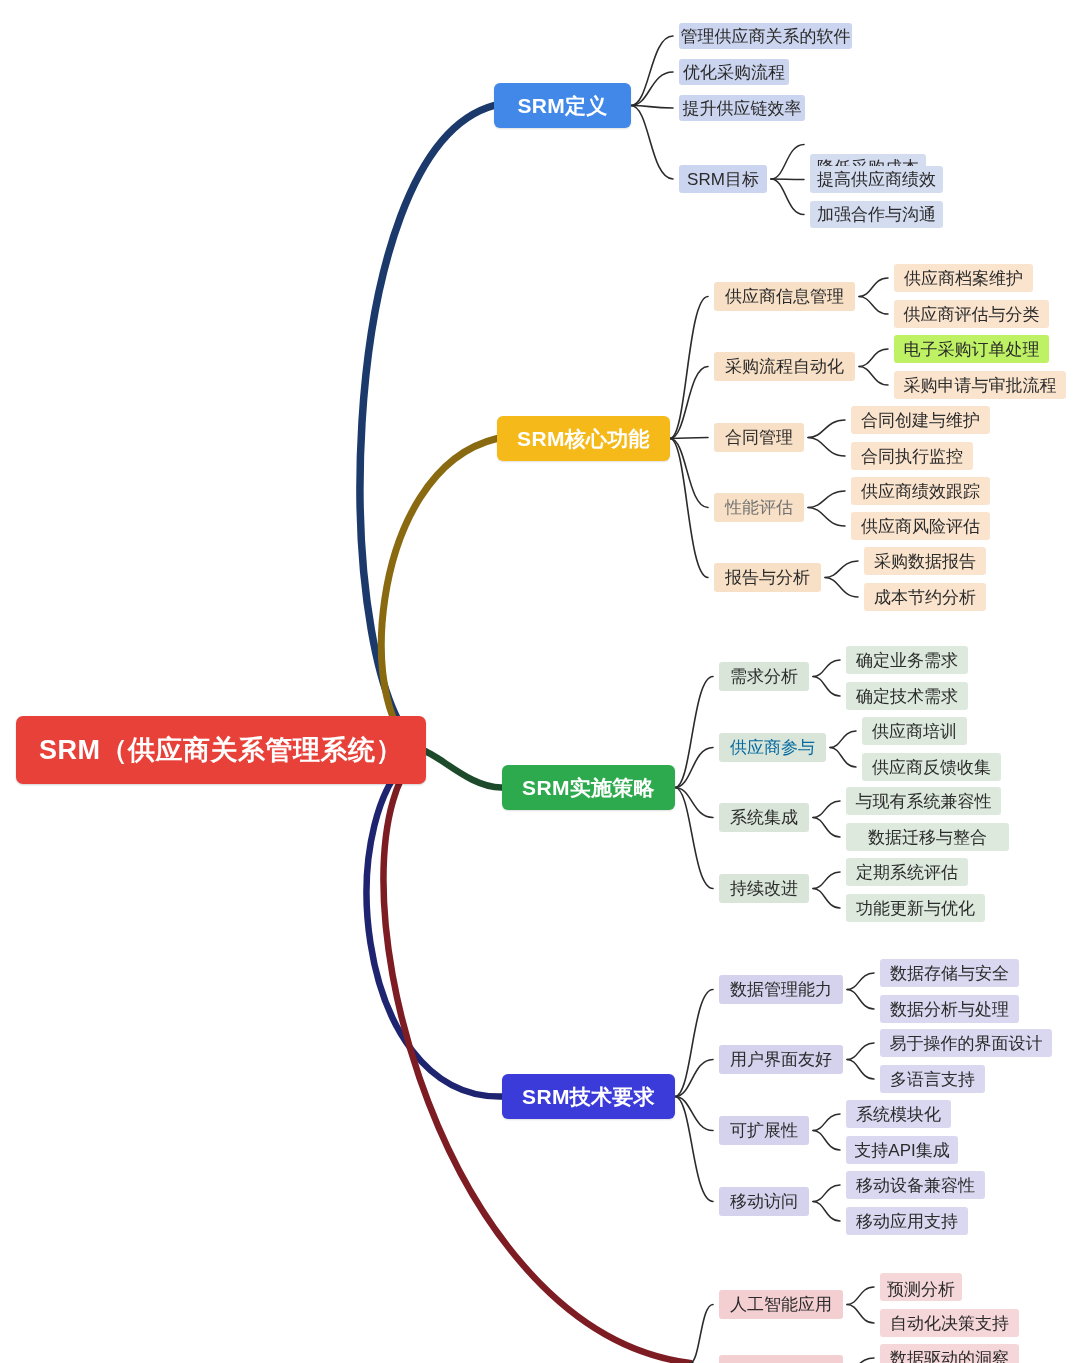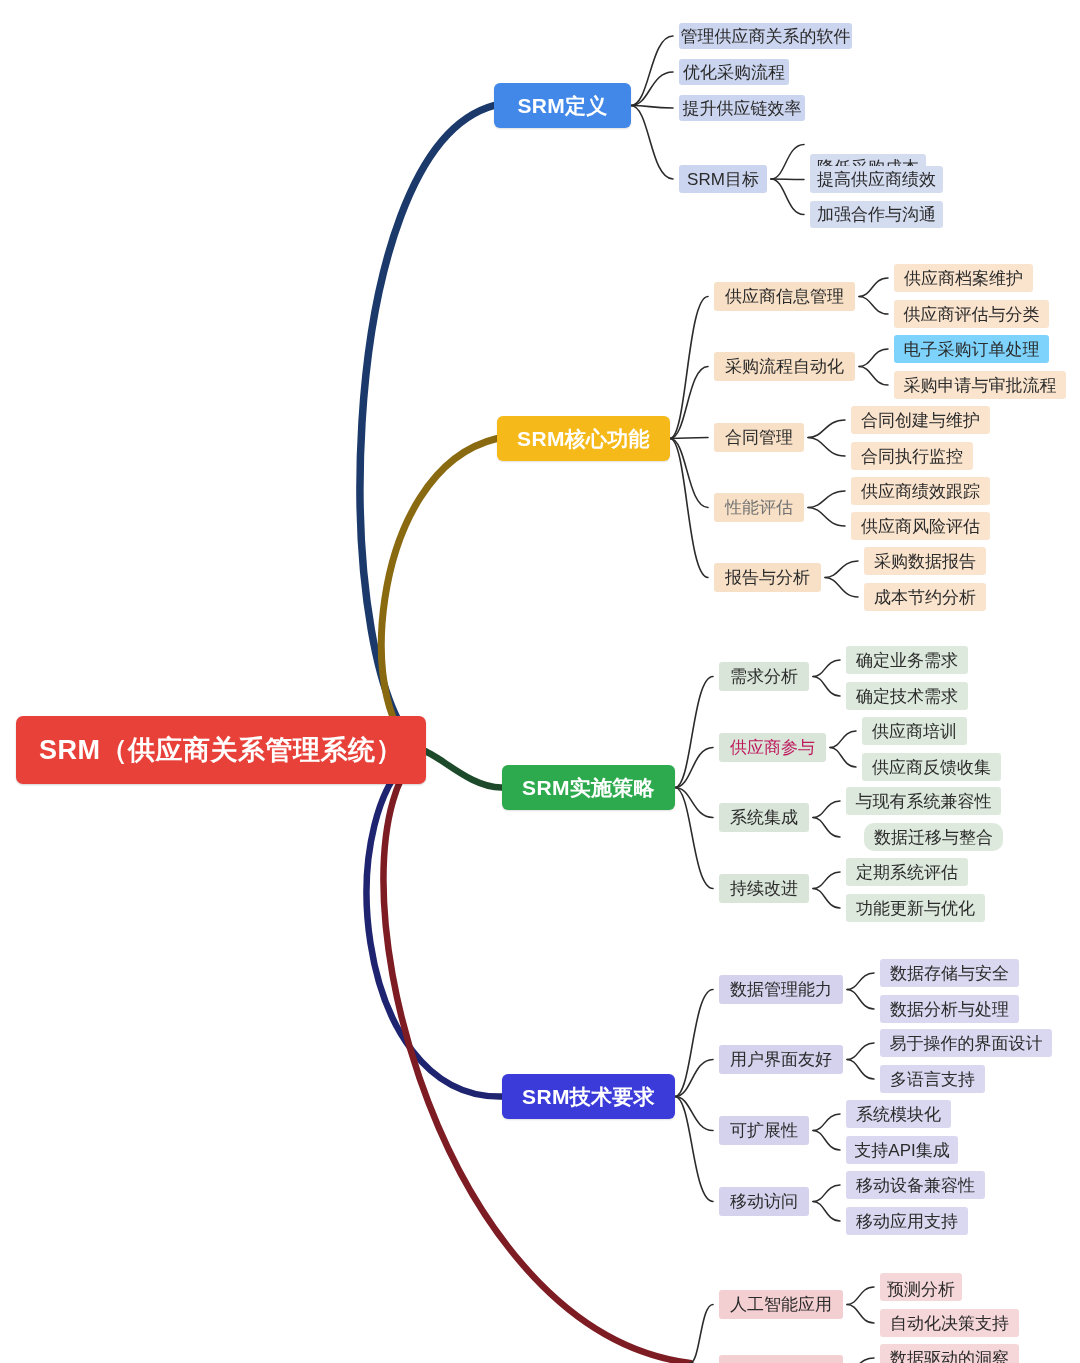--- a/index.html
+++ b/index.html
@@ -135,21 +135,21 @@
       </div>
       <div class="l3" style="left: 894px; top: 264px; width: 139px; height: 28px; background: rgb(250, 228, 206); color: rgb(43, 43, 43);">
         <span>供应商档案维护</span>
       </div>
       <div class="l3" style="left: 894px; top: 300px; width: 155px; height: 28px; background: rgb(250, 228, 206); color: rgb(43, 43, 43);">
         <span>供应商评估与分类</span>
       </div>
       <div class="l2" style="left: 714px; top: 352px; width: 141px; height: 29px; background: rgb(247, 224, 198); color: rgb(43, 43, 43);">
         <span>采购流程自动化</span>
       </div>
-      <div class="l3" style="left: 894px; top: 335px; width: 155px; height: 28px; background: #7dd3fc; color: rgb(43, 43, 43); font-family: Liberation Serif, serif;">
+      <div class="l3" style="left: 894px; top: 335px; width: 155px; height: 28px; background: #bef264; color: rgb(43, 43, 43); font-family: Liberation Serif, serif;">
         <span>电子采购订单处理</span>
       </div>
       <div class="l3" style="left: 894px; top: 371px; width: 172px; height: 28px; background: rgb(250, 228, 206); color: rgb(43, 43, 43);">
         <span>采购申请与审批流程</span>
       </div>
       <div class="l2" style="left: 714px; top: 423px; width: 90px; height: 29px; background: rgb(247, 224, 198); color: rgb(43, 43, 43);">
         <span>合同管理</span>
       </div>
       <div class="l3" style="left: 851px; top: 406px; width: 139px; height: 28px; background: rgb(250, 228, 206); color: rgb(43, 43, 43);">
         <span>合同创建与维护</span>
@@ -180,36 +180,36 @@
       </div>
       <div class="l2" style="left: 719px; top: 662px; width: 90px; height: 29px; background: rgb(217, 229, 217); color: rgb(43, 43, 43);">
         <span>需求分析</span>
       </div>
       <div class="l3" style="left: 846px; top: 646px; width: 122px; height: 28px; background: rgb(221, 233, 221); color: rgb(43, 43, 43);">
         <span>确定业务需求</span>
       </div>
       <div class="l3" style="left: 846px; top: 682px; width: 122px; height: 28px; background: rgb(221, 233, 221); color: rgb(43, 43, 43);">
         <span>确定技术需求</span>
       </div>
-      <div class="l2" style="left: 719px; top: 733px; width: 107px; height: 29px; background: rgb(217, 229, 217); color: #be185d;">
+      <div class="l2" style="left: 719px; top: 733px; width: 107px; height: 29px; background: rgb(217, 229, 217); color: #0369a1;">
         <span>供应商参与</span>
       </div>
       <div class="l3" style="left: 862px; top: 717px; width: 105px; height: 28px; background: rgb(221, 233, 221); color: rgb(43, 43, 43);">
         <span>供应商培训</span>
       </div>
       <div class="l3" style="left: 862px; top: 753px; width: 139px; height: 28px; background: rgb(221, 233, 221); color: rgb(43, 43, 43);">
         <span>供应商反馈收集</span>
       </div>
       <div class="l2" style="left: 719px; top: 803px; width: 90px; height: 29px; background: rgb(217, 229, 217); color: rgb(43, 43, 43);">
         <span>系统集成</span>
       </div>
       <div class="l3" style="left: 846px; top: 787px; width: 155px; height: 28px; background: rgb(221, 233, 221); color: rgb(43, 43, 43);">
         <span>与现有系统兼容性</span>
       </div>
-      <div class="l3" style="left: 864px; top: 823px; width: 139px; height: 28px; background: rgb(221, 233, 221); color: rgb(43, 43, 43); border-radius: 10px;">
+      <div class="l3" style="left: 846px; top: 823px; width: 163px; height: 28px; background: rgb(221, 233, 221); color: rgb(43, 43, 43);">
         <span>数据迁移与整合</span>
       </div>
       <div class="l2" style="left: 719px; top: 874px; width: 90px; height: 29px; background: rgb(217, 229, 217); color: rgb(43, 43, 43);">
         <span>持续改进</span>
       </div>
       <div class="l3" style="left: 846px; top: 858px; width: 122px; height: 28px; background: rgb(221, 233, 221); color: rgb(43, 43, 43);">
         <span>定期系统评估</span>
       </div>
       <div class="l3" style="left: 846px; top: 894px; width: 139px; height: 28px; background: rgb(221, 233, 221); color: rgb(43, 43, 43);">
         <span>功能更新与优化</span>

